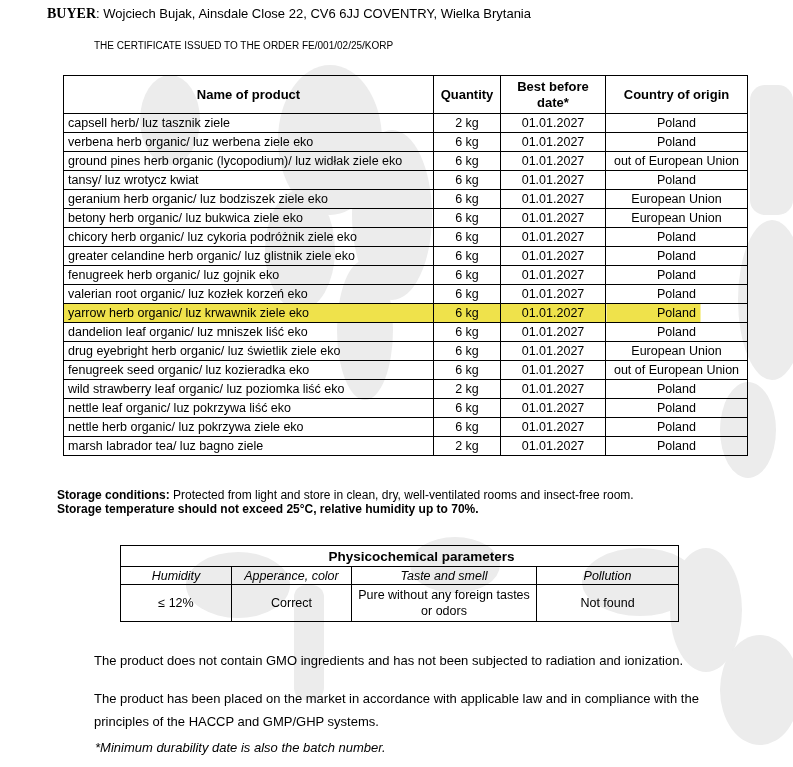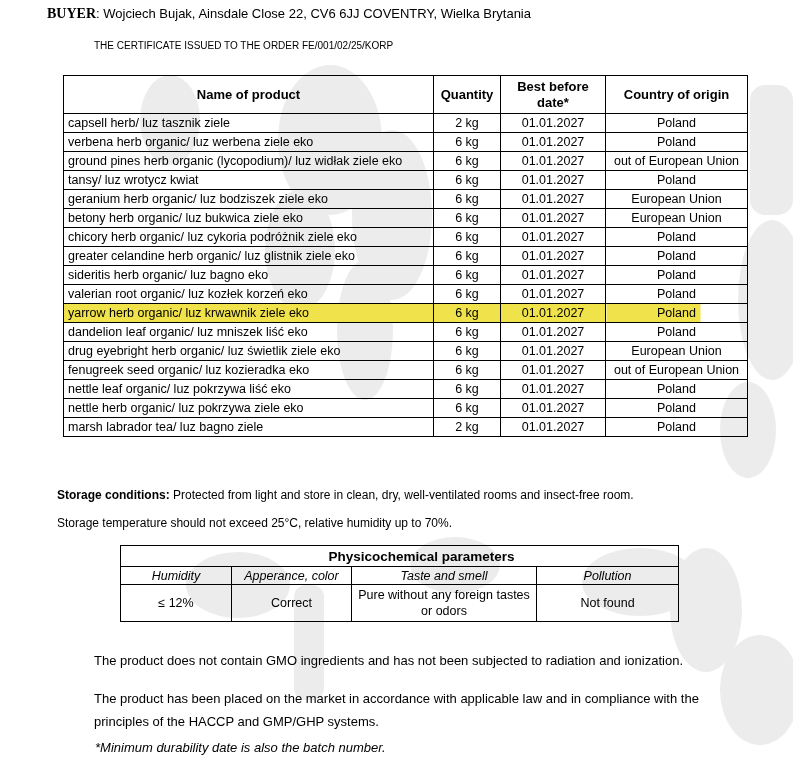--- a/index.html
+++ b/index.html
@@ -30,21 +30,21 @@
   .product-table thead th{height:37px;font-weight:bold;font-size:13px;text-align:center;padding:0 2px;white-space:normal;line-height:16px;}
   .product-table tbody td{height:18px;line-height:18px;padding:0 4px;text-align:center;}
   .product-table tbody td:first-child{text-align:left;}
   .product-table tr.hl td{background:var(--hl,#efe24b);}
   .product-table tr.hl td:last-child{
     background:linear-gradient(to right,var(--hl,#efe24b) 0,var(--hl,#efe24b) 67%,transparent 67%);
   }
 
   .storage{position:absolute;left:57px;top:488px;width:710px;font-size:12px;}
   .storage p{margin:0;}
-  .storage p + p{margin-top:14px;}
+  .storage p + p{font-weight:bold;}
   .storage .bold{font-weight:bold;}
 
   .params-table{
     position:absolute;left:120px;top:545px;width:558px;font-size:12.5px;
   }
   .params-table th,.params-table td{border:1px solid #000;padding:1px 2px;text-align:center;}
   .params-table .title-cell{font-weight:bold;font-size:13.5px;height:18px;padding-left:46px;}
   .params-table .param-head{font-style:italic;font-weight:normal;height:15px;}
   .params-table .param-value{height:34px;vertical-align:middle;line-height:16px;}
 
@@ -140,21 +140,21 @@
           <td>01.01.2027</td>
           <td>Poland</td>
         </tr>
         <tr>
           <td>greater celandine herb organic/ luz glistnik ziele eko</td>
           <td>6 kg</td>
           <td>01.01.2027</td>
           <td>Poland</td>
         </tr>
         <tr>
-          <td>sideritis herb organic/ luz bagno eko</td>
+          <td>fenugreek herb organic/ luz gojnik eko</td>
           <td>6 kg</td>
           <td>01.01.2027</td>
           <td>Poland</td>
         </tr>
         <tr>
           <td>valerian root organic/ luz kozłek korzeń eko</td>
           <td>6 kg</td>
           <td>01.01.2027</td>
           <td>Poland</td>
         </tr>
@@ -174,20 +174,26 @@
           <td>drug eyebright herb organic/ luz świetlik ziele eko</td>
           <td>6 kg</td>
           <td>01.01.2027</td>
           <td>European Union</td>
         </tr>
         <tr>
           <td>fenugreek seed organic/ luz kozieradka eko</td>
           <td>6 kg</td>
           <td>01.01.2027</td>
           <td>out of European Union</td>
+        </tr>
+        <tr>
+          <td>wild strawberry leaf organic/ luz poziomka liść eko</td>
+          <td>2 kg</td>
+          <td>01.01.2027</td>
+          <td>Poland</td>
         </tr>
         <tr>
           <td>nettle leaf organic/ luz pokrzywa liść eko</td>
           <td>6 kg</td>
           <td>01.01.2027</td>
           <td>Poland</td>
         </tr>
         <tr>
           <td>nettle herb organic/ luz pokrzywa ziele eko</td>
           <td>6 kg</td>

